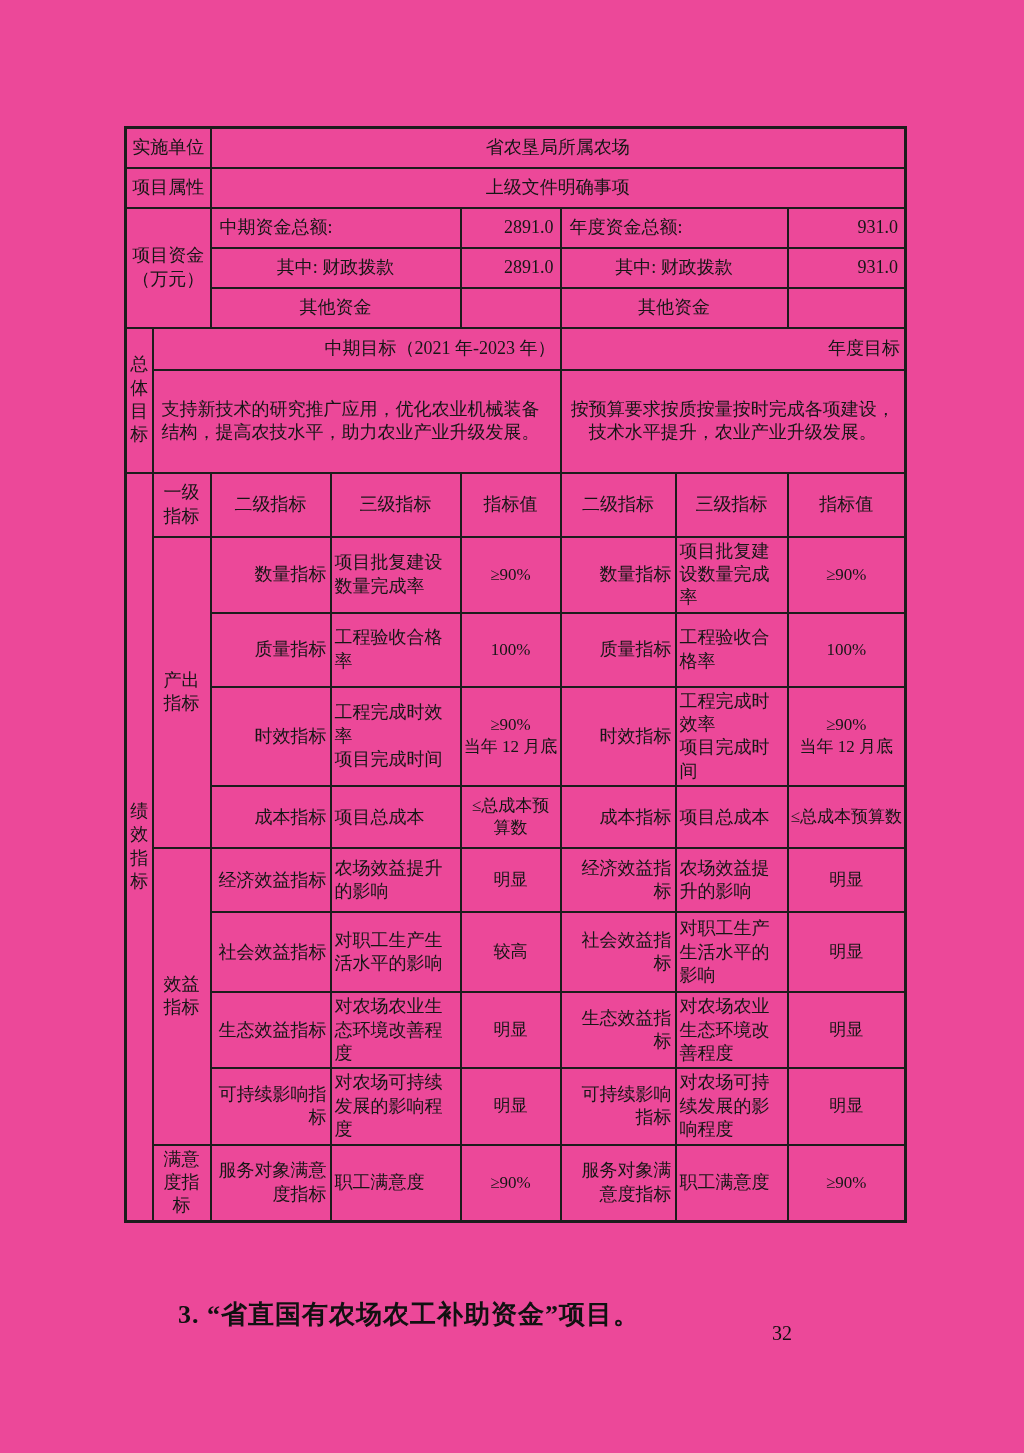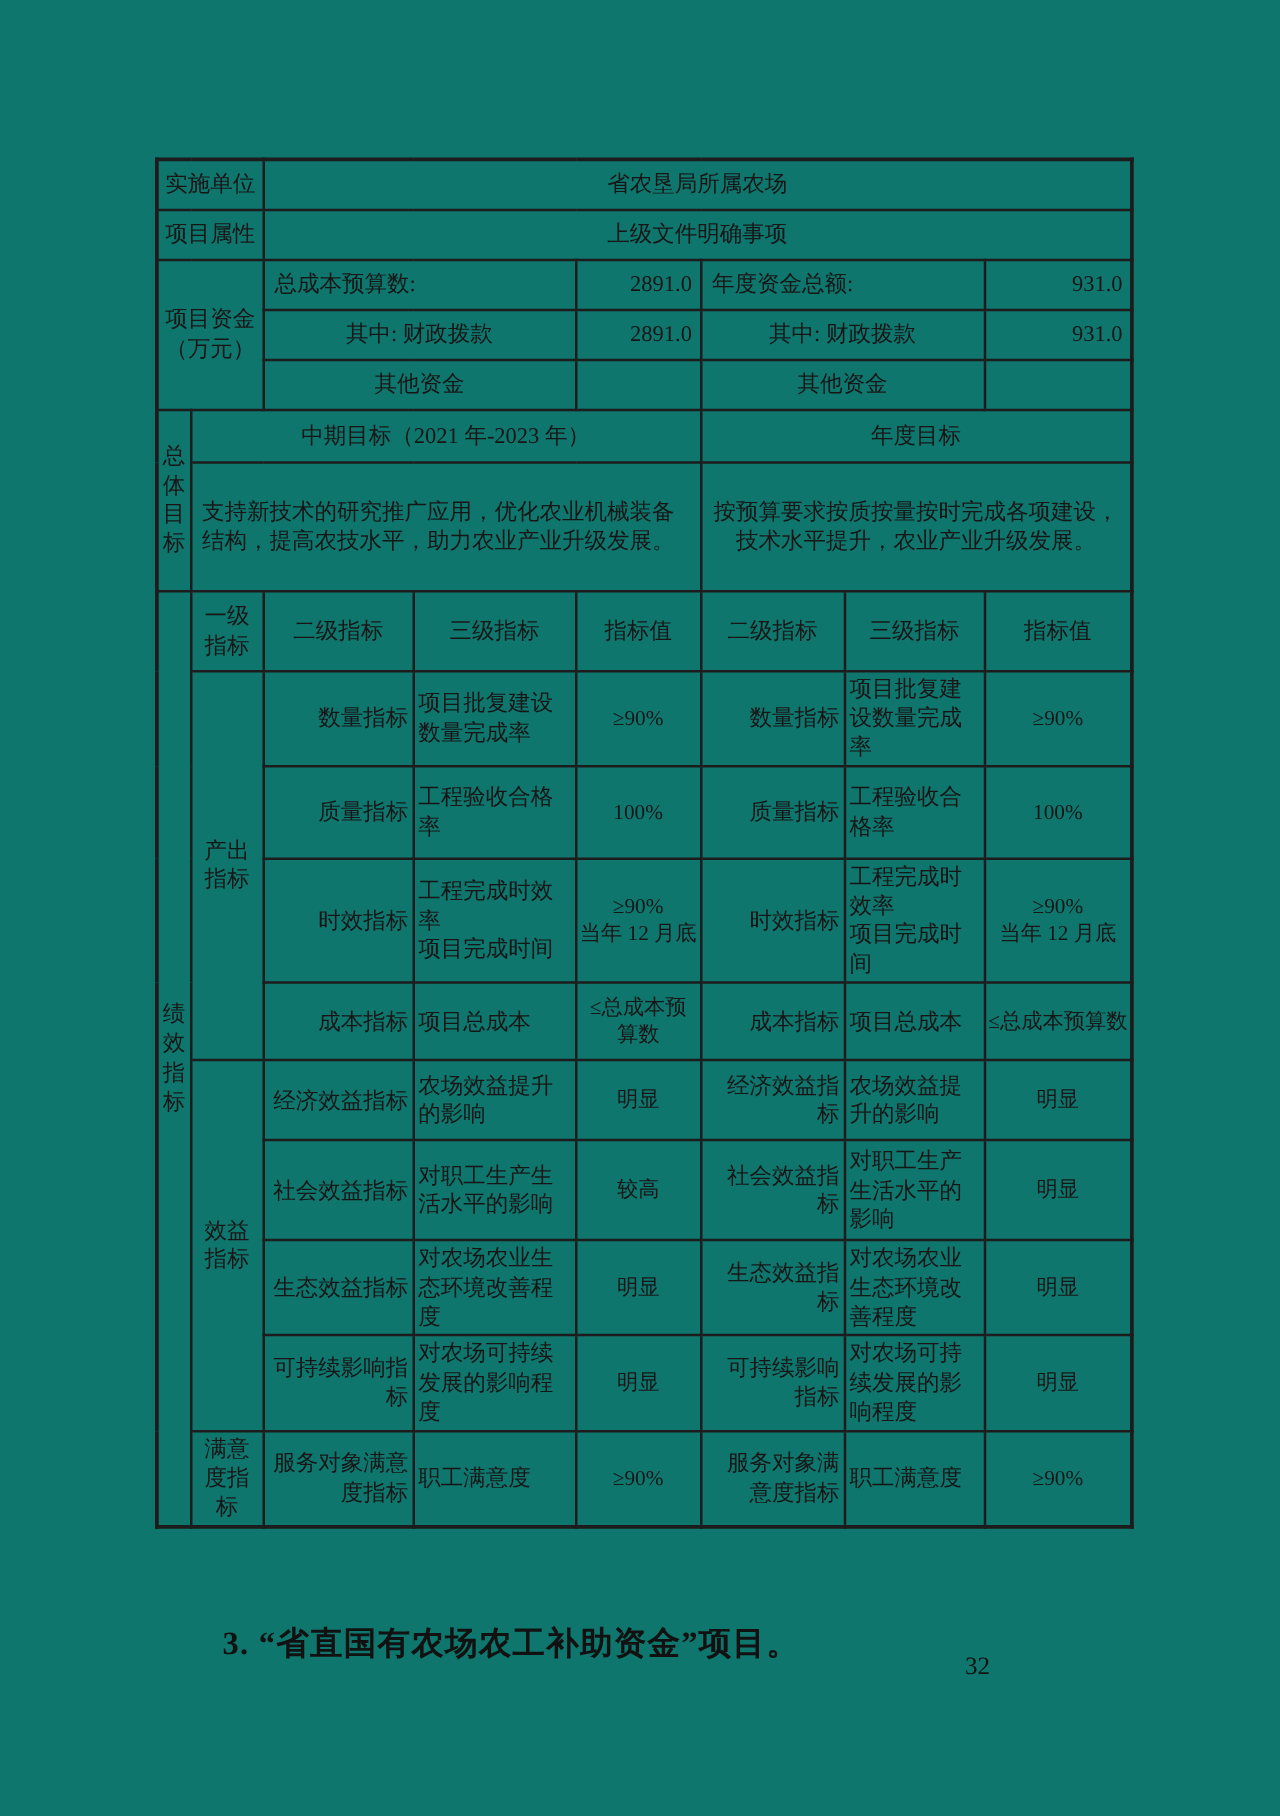--- a/index.html
+++ b/index.html
@@ -1,19 +1,19 @@
 <!DOCTYPE html>
 <html><head>
 <meta charset="utf-8">
 <style>
   html,body{margin:0;padding:0;background:#e8e8e8;}
   .page{
     position:relative;
     width:1024px;height:1453px;
-    background:#0f766e;
+    background:#ec4899;
     font-family:"Liberation Serif","DejaVu Serif",serif;
     color:#161616;
     overflow:hidden;
   }
   table.doc{
     position:absolute;left:124px;top:126px;
     width:781px;
     border-collapse:collapse;
     table-layout:fixed;
     border:3px solid #1c1c1c;
@@ -40,21 +40,21 @@
   .lvl1{
     text-align:center;
     padding:2px 3px!important;
     line-height:1.45;
   }
   .l2{text-align:right;padding:2px 3px!important;}
   .l3{text-align:left;padding:2px 3px!important;}
   .val{text-align:center;font-size:17px!important;padding:2px!important;}
   .goal-left{text-align:left;padding:4px 8px!important;line-height:1.55;}
   .goal-right{text-align:center;padding:4px 6px!important;line-height:1.55;}
-  .hdr{text-align:center;}
+  .hdr{text-align:right;}
   .heading{
     position:absolute;left:178px;top:1297px;
     font-size:26px;font-weight:bold;
     letter-spacing:1px;
     color:#111;
     white-space:nowrap;
   }
   .para{
     position:absolute;left:192px;top:1286px;
     width:720px;
@@ -92,21 +92,21 @@
       </tr>
 
       <tr style="height:40px">
         <td colspan="2" class="c">项目属性</td>
         <td colspan="6" class="c">上级文件明确事项</td>
       </tr>
 
       <tr style="height:40px">
         <td colspan="2" rowspan="3" class="c">项目资金
 （万元）</td>
-        <td colspan="2" class="l">总成本预算数:</td>
+        <td colspan="2" class="l">中期资金总额:</td>
         <td class="r">2891.0</td>
         <td colspan="2" class="l">年度资金总额:</td>
         <td class="r">931.0</td>
       </tr>
       <tr style="height:40px">
         <td colspan="2" class="c">其中: 财政拨款</td>
         <td class="r">2891.0</td>
         <td colspan="2" class="c">其中: 财政拨款</td>
         <td class="r">931.0</td>
       </tr>

